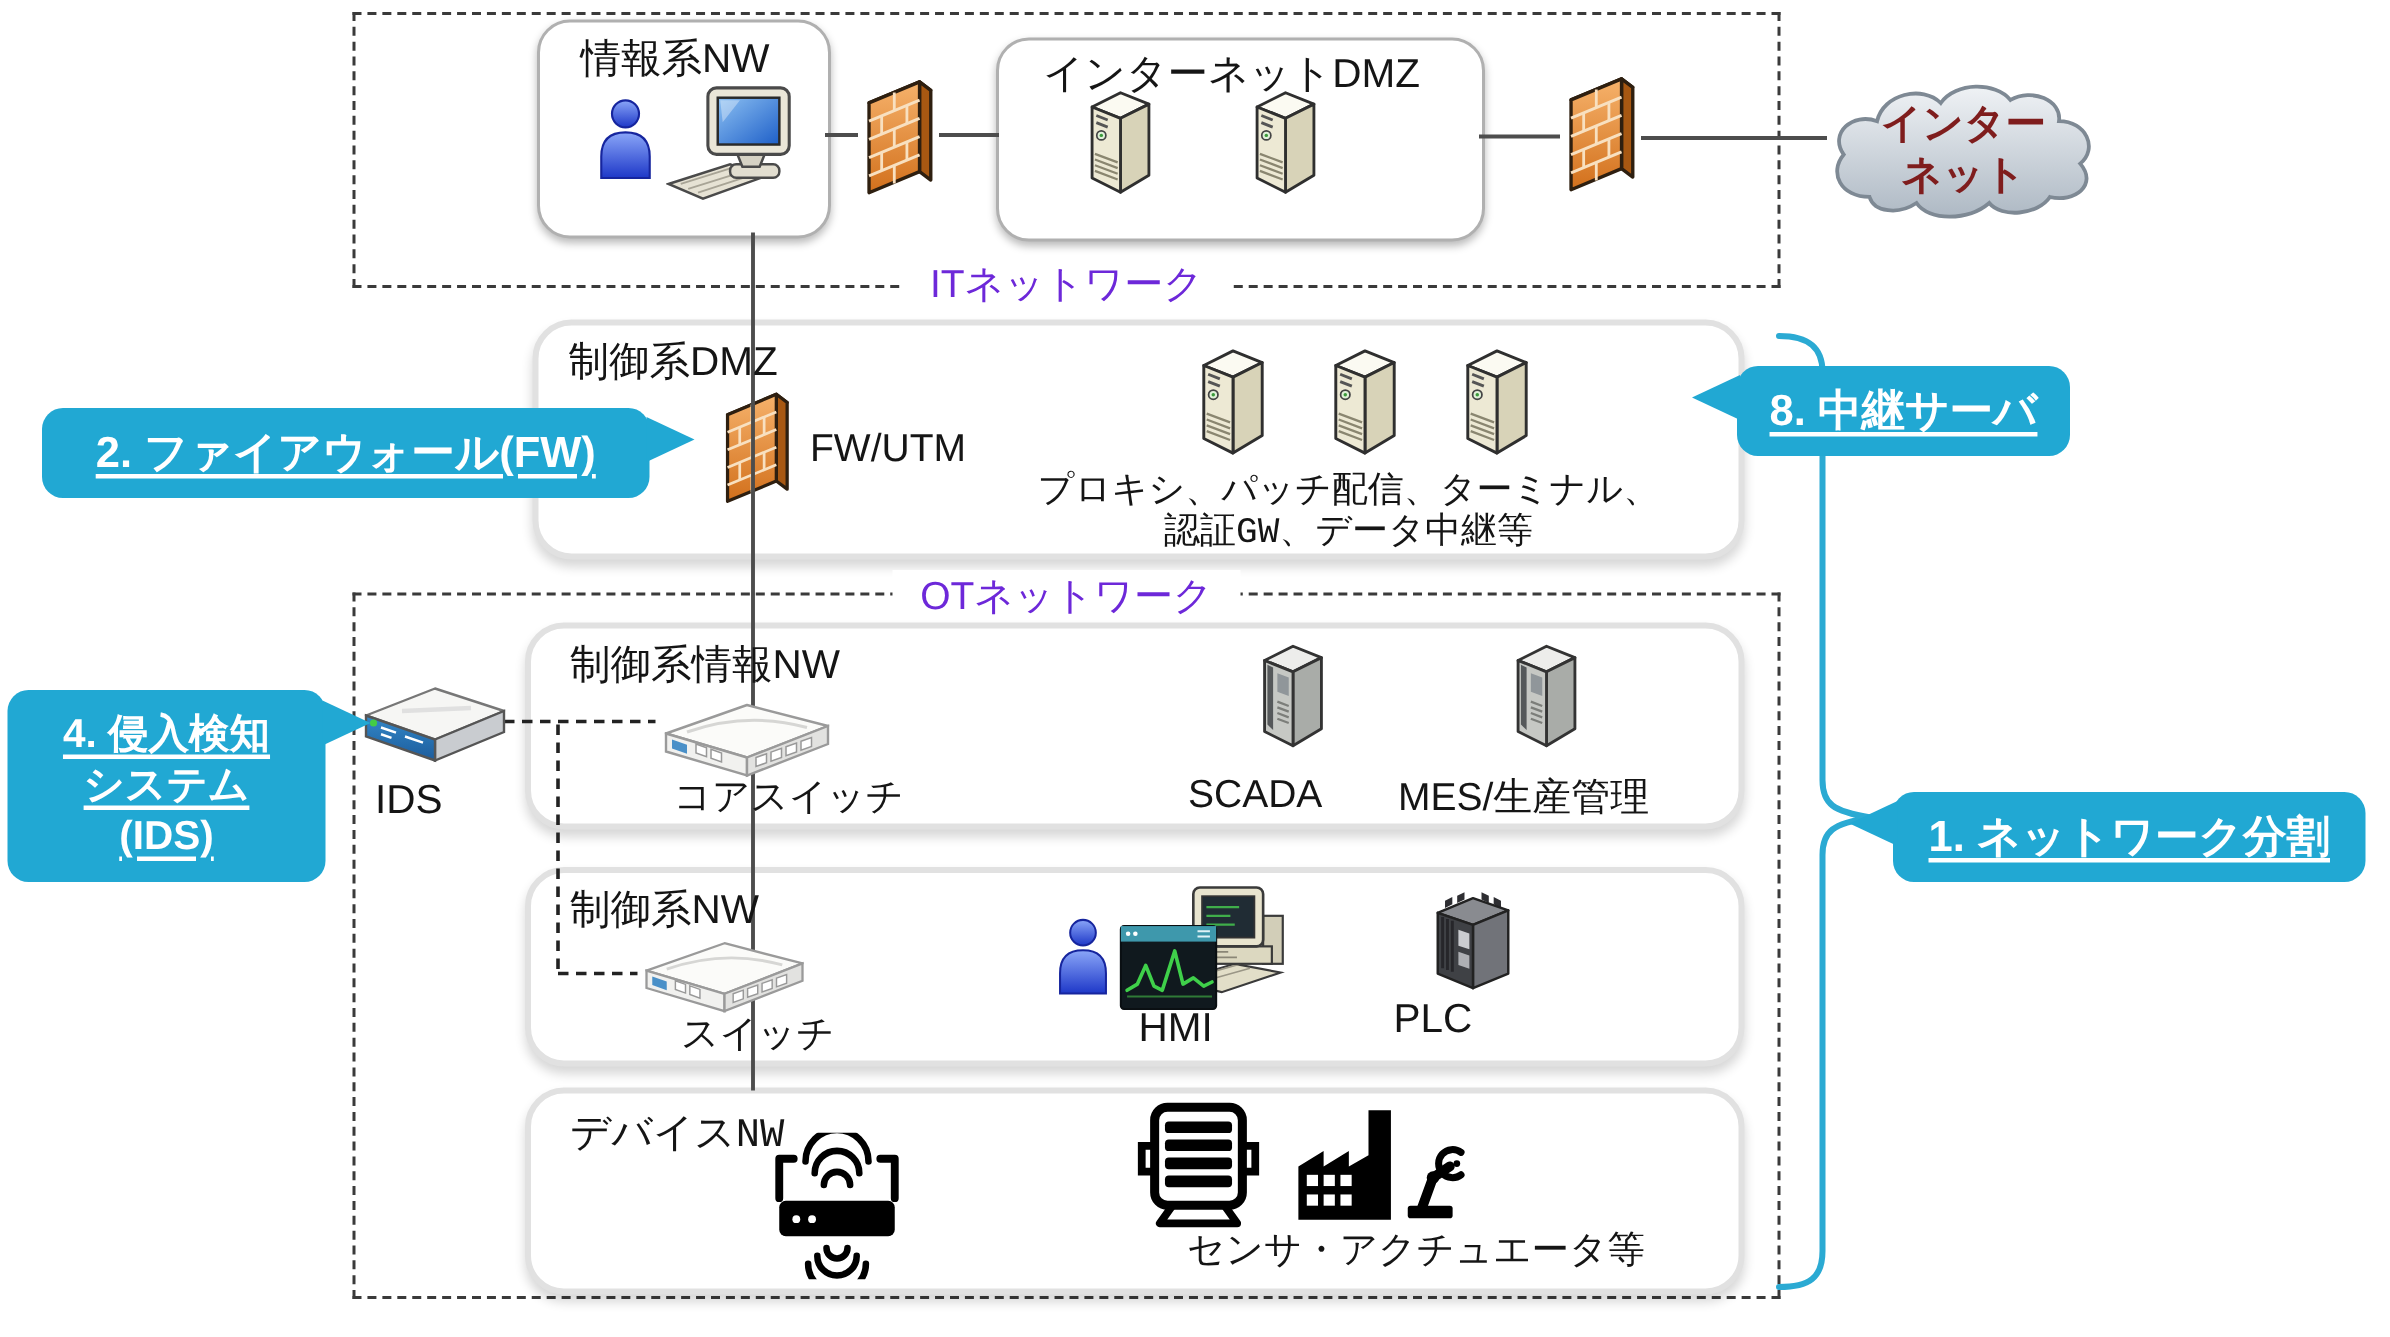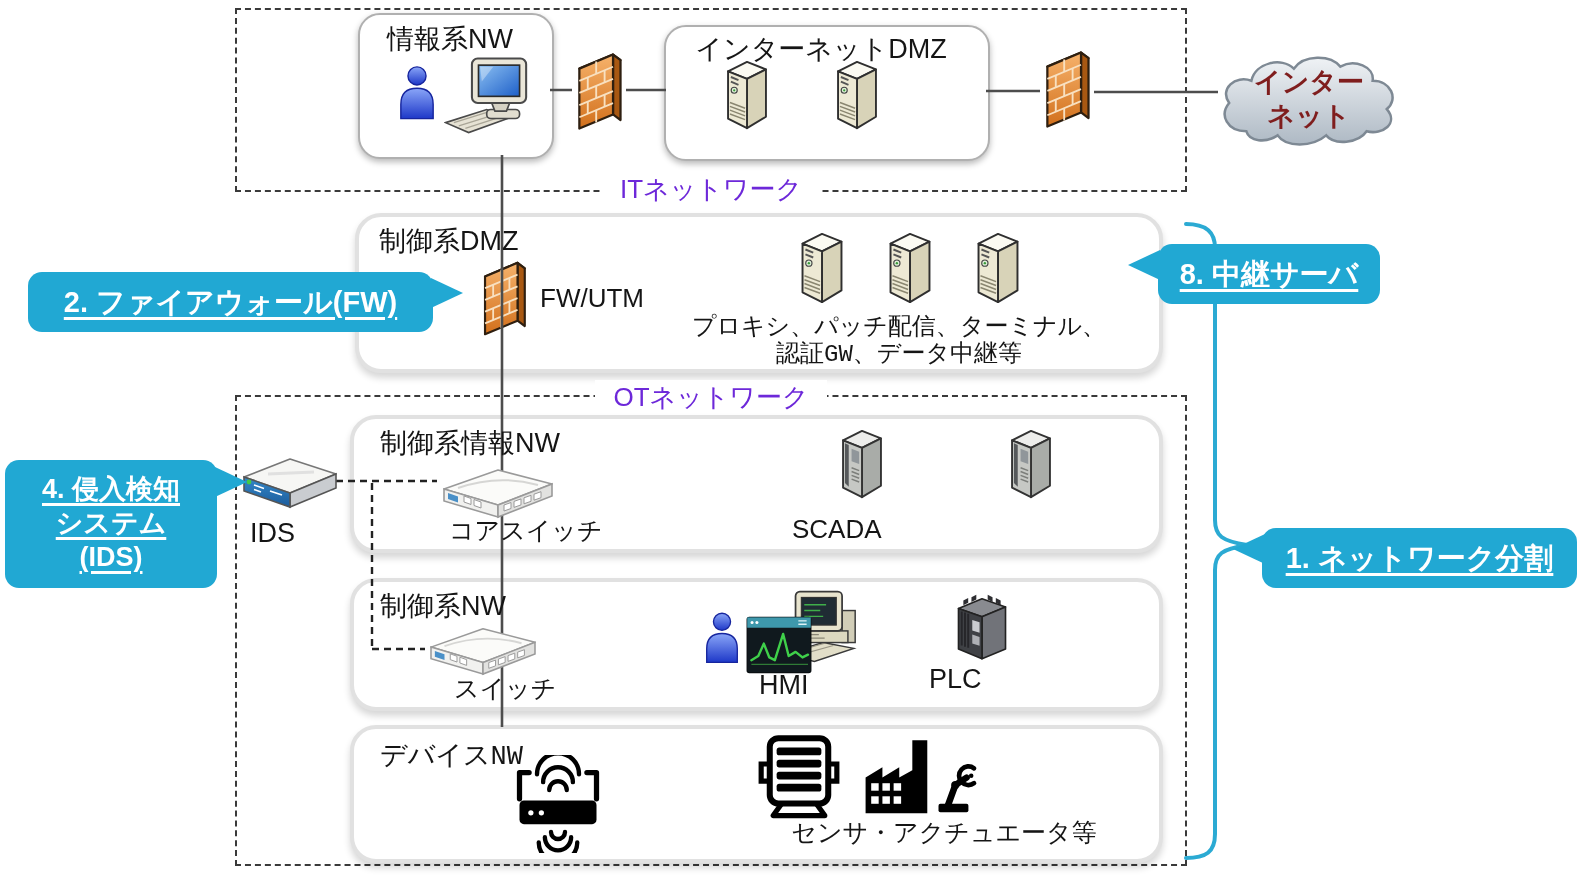--- a/index.html
+++ b/index.html
@@ -286,20 +286,21 @@
         <use href="#sym-switch"></use>
       </svg>
     <div class="lbl center" style="left:95px;top:95px;width:190px;font-size:25px;">コアスイッチ</div>
     <svg class="icon" style="left:483px;top:9px;width:50px;height:72px;">
         <use href="#sym-server-gray"></use>
       </svg>
     <div class="lbl center" style="left:438px;top:95px;width:140px;font-size:26px;">SCADA</div>
     <svg class="icon" style="left:652px;top:9px;width:50px;height:72px;">
         <use href="#sym-server-gray"></use>
       </svg>
+    <div class="lbl center" style="left:578px;top:95px;width:200px;font-size:26px;">MES/生産管理</div>
   </div>
 
   <div class="gbox" style="left:350px;top:578px;width:805px;height:125px;">
     <div class="title" style="left:26px;top:6px;">制御系NW</div>
     <svg class="icon" style="left:73px;top:42px;width:112px;height:52px;">
         <use href="#sym-switch"></use>
       </svg>
     <div class="lbl center" style="left:100px;top:90px;width:110px;">スイッチ</div>
     <svg class="icon" style="left:350px;top:28px;width:36px;height:56px;">
         <use href="#sym-person"></use>

